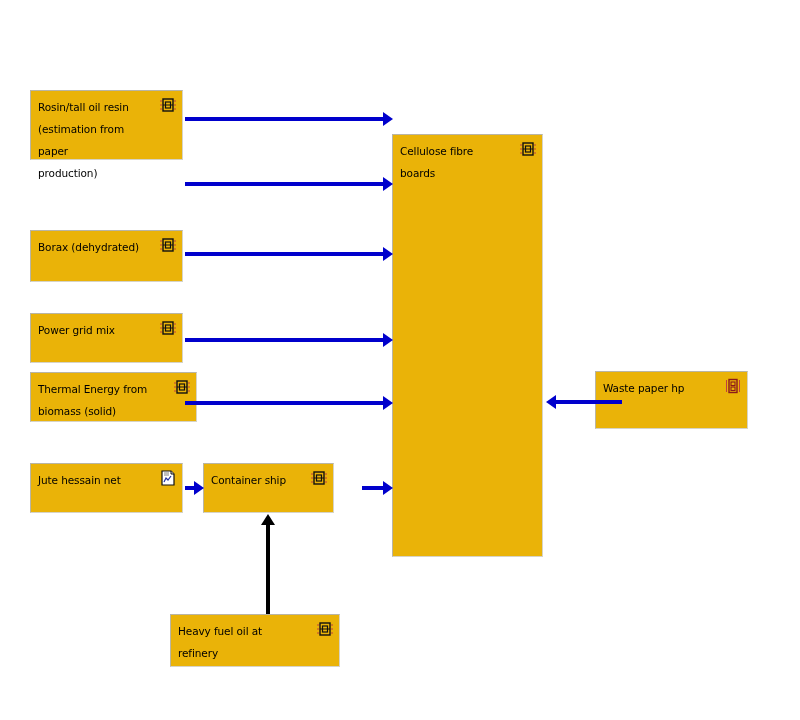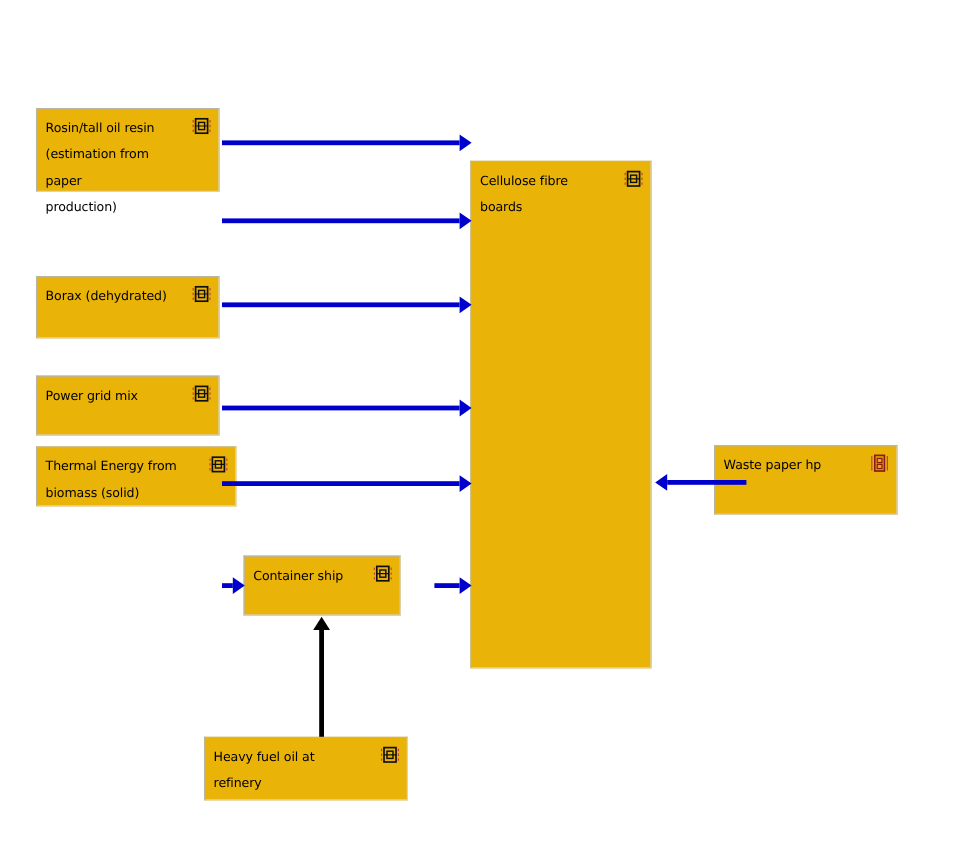--- a/index.html
+++ b/index.html
@@ -147,20 +147,32 @@
         <line x1="15" y1="3" x2="15" y2="5"></line>
           <line x1="15" y1="7" x2="15" y2="9"></line>
           <line x1="15" y1="11" x2="15" y2="13"></line>
       </g>
       <rect x="3" y="2" width="10" height="12" fill="none" stroke="#101010" stroke-width="1.4"></rect>
       <rect x="5.5" y="5" width="5" height="6" fill="none" stroke="#101010" stroke-width="1.2"></rect>
       <line x1="3" y1="8" x2="13" y2="8" stroke="#101010" stroke-width="1"></line>
     </svg>
   </div>
 
+  <div class="node" style="left:30px; top:463px; width:153px; height:50px;">
+    <div class="label">Jute hessain net</div>
+    <svg class="icon" viewBox="0 0 16 16">
+      <path d="M2 1 H11 L14 4 V15 H2 Z" fill="#ffffff" stroke="#101010" stroke-width="1.2"></path>
+      <path d="M11 1 V4 H14" fill="#d8d8d8" stroke="#101010" stroke-width="1"></path>
+      <polyline points="4,12 6,8 8,10 11,6" fill="none" stroke="#2030a0" stroke-width="1.2"></polyline>
+      <g stroke="#606060" stroke-width="0.8">
+        <line x1="4" y1="3" x2="9" y2="3"></line>
+          <line x1="4" y1="5" x2="9" y2="5"></line>
+      </g>
+    </svg>
+  </div>
 
   <div class="node" style="left:203px; top:463px; width:131px; height:50px;">
     <div class="label">Container ship</div>
     <svg class="icon" viewBox="0 0 16 16">
       <g stroke="#c04040" stroke-width="1">
         <line x1="1" y1="3" x2="1" y2="5"></line>
           <line x1="1" y1="7" x2="1" y2="9"></line>
           <line x1="1" y1="11" x2="1" y2="13"></line>
         <line x1="15" y1="3" x2="15" y2="5"></line>
           <line x1="15" y1="7" x2="15" y2="9"></line>

